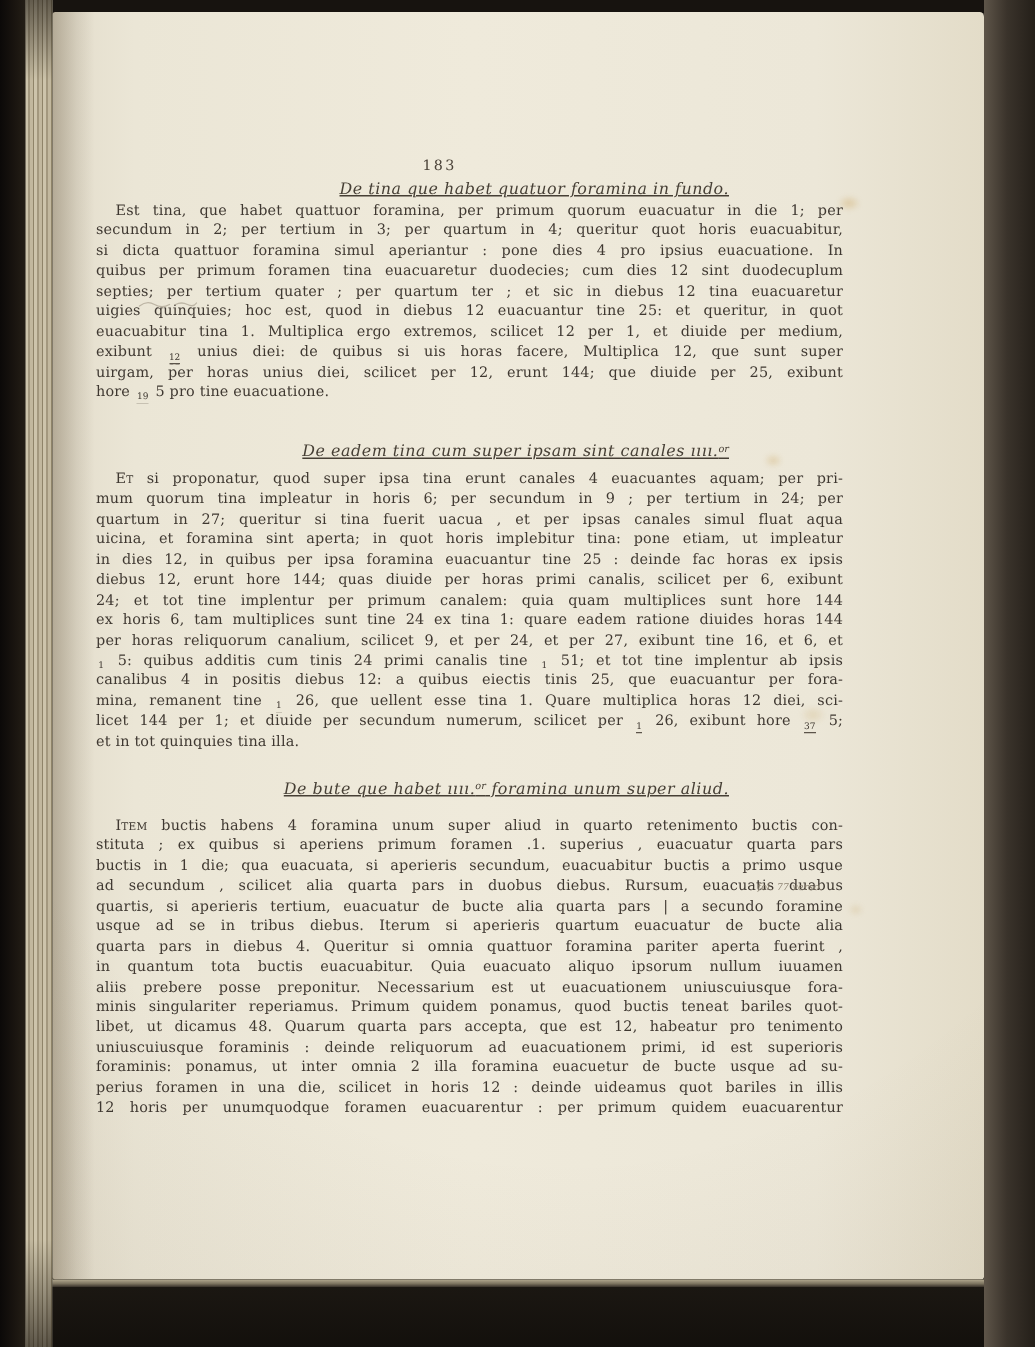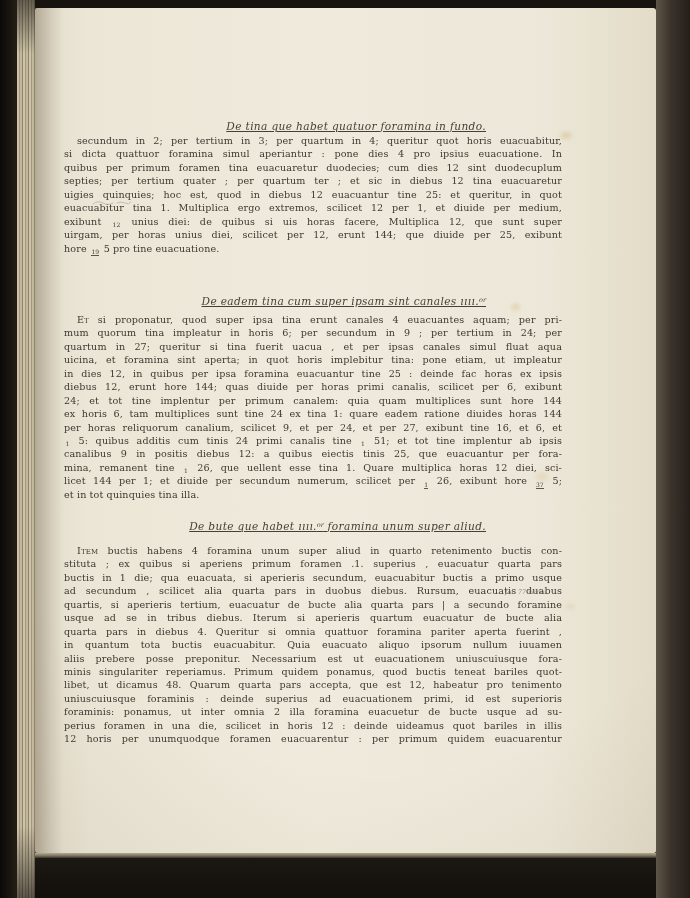--- a/index.html
+++ b/index.html
@@ -109,24 +109,26 @@
 <div class="right-backdrop"></div>
 
 <div class="page">
   <div class="gutter-shadow"></div>
   <div class="stain s1"></div>
   <div class="stain s2"></div>
   <div class="stain s3"></div>
   <div class="stain s4"></div>
 
   <div class="content">
+    <div class="pagenum">183</div>
 
     <div id="sections-root">
         <div class="heading" id="sec0-h">De tina que habet quatuor foramina in fundo.</div>
         <div class="para" id="sec0-p">
+          <div class="line">Est tina, que habet quattuor foramina, per primum quorum euacuatur in die 1; per</div>
           <div class="line">secundum in 2; per tertium in 3; per quartum in 4; queritur quot horis euacuabitur,</div>
           <div class="line">si dicta quattuor foramina simul aperiantur : pone dies 4 pro ipsius euacuatione. In</div>
           <div class="line">quibus per primum foramen tina euacuaretur duodecies; cum dies 12 sint duodecuplum</div>
           <div class="line">septies; per tertium quater ; per quartum ter ; et sic in diebus 12 tina euacuaretur</div>
           <div class="line">uigies quinquies; hoc est, quod in diebus 12 euacuantur tine 25: et queritur, in quot</div>
           <div class="line">euacuabitur tina 1. Multiplica ergo extremos, scilicet 12 per 1, et diuide per medium,</div>
           <div class="line">exibunt <span class="frac">
               <span class="num">12</span>
               <span class="den">25</span>
             </span> unius diei: de quibus si uis horas facere, Multiplica 12, que sunt super</div>
@@ -147,21 +149,21 @@
           <div class="line">24; et tot tine implentur per primum canalem: quia quam multiplices sunt hore 144</div>
           <div class="line">ex horis 6, tam multiplices sunt tine 24 ex tina 1: quare eadem ratione diuides horas 144</div>
           <div class="line">per horas reliquorum canalium, scilicet 9, et per 24, et per 27, exibunt tine 16, et 6, et</div>
           <div class="line"><span class="frac">
               <span class="num">1</span>
               <span class="den">3</span>
             </span> 5: quibus additis cum tinis 24 primi canalis tine <span class="frac">
               <span class="num">1</span>
               <span class="den">3</span>
             </span> 51; et tot tine implentur ab ipsis</div>
-          <div class="line">canalibus 9 in positis diebus 12: a quibus eiectis tinis 25, que euacuantur per fora-</div>
+          <div class="line">canalibus 4 in positis diebus 12: a quibus eiectis tinis 25, que euacuantur per fora-</div>
           <div class="line">mina, remanent tine <span class="frac">
               <span class="num">1</span>
               <span class="den">3</span>
             </span> 26, que uellent esse tina 1. Quare multiplica horas 12 diei, sci-</div>
           <div class="line">licet 144 per 1; et diuide per secundum numerum, scilicet per <span class="frac">
               <span class="num">1</span>
               <span class="den">3</span>
             </span> 26, exibunt hore <span class="frac">
               <span class="num">37</span>
               <span class="den">79</span>
@@ -174,21 +176,21 @@
           <div class="line">stituta ; ex quibus si aperiens primum foramen .1. superius , euacuatur quarta pars</div>
           <div class="line">buctis in 1 die; qua euacuata, si aperieris secundum, euacuabitur buctis a primo usque</div>
           <div class="line">ad secundum , scilicet alia quarta pars in duobus diebus. Rursum, euacuatis duabus</div>
           <div class="line">quartis, si aperieris tertium, euacuatur de bucte alia quarta pars | a secundo foramine</div>
           <div class="line">usque ad se in tribus diebus. Iterum si aperieris quartum euacuatur de bucte alia</div>
           <div class="line">quarta pars in diebus 4. Queritur si omnia quattuor foramina pariter aperta fuerint ,</div>
           <div class="line">in quantum tota buctis euacuabitur. Quia euacuato aliquo ipsorum nullum iuuamen</div>
           <div class="line">aliis prebere posse preponitur. Necessarium est ut euacuationem uniuscuiusque fora-</div>
           <div class="line">minis singulariter reperiamus. Primum quidem ponamus, quod buctis teneat bariles quot-</div>
           <div class="line">libet, ut dicamus 48. Quarum quarta pars accepta, que est 12, habeatur pro tenimento</div>
-          <div class="line">uniuscuiusque foraminis : deinde superius ad euacuationem primi, id est superioris</div>
+          <div class="line">uniuscuiusque foraminis : deinde reliquorum ad euacuationem primi, id est superioris</div>
           <div class="line">foraminis: ponamus, ut inter omnia 2 illa foramina euacuetur de bucte usque ad su-</div>
           <div class="line">perius foramen in una die, scilicet in horis 12 : deinde uideamus quot bariles in illis</div>
           <div class="line">12 horis per unumquodque foramen euacuarentur : per primum quidem euacuarentur</div>
         </div>
       </div>
 
     <svg class="pencil-annotation" viewBox="0 0 42 8" xmlns="http://www.w3.org/2000/svg">
       <path d="M2 5 Q 7 1 12 4 T 22 4 M26 4 Q 30 2 34 4 T 40 3" fill="none" stroke="#988e7d" stroke-width="0.9" stroke-linecap="round"></path>
     </svg>
   </div>

